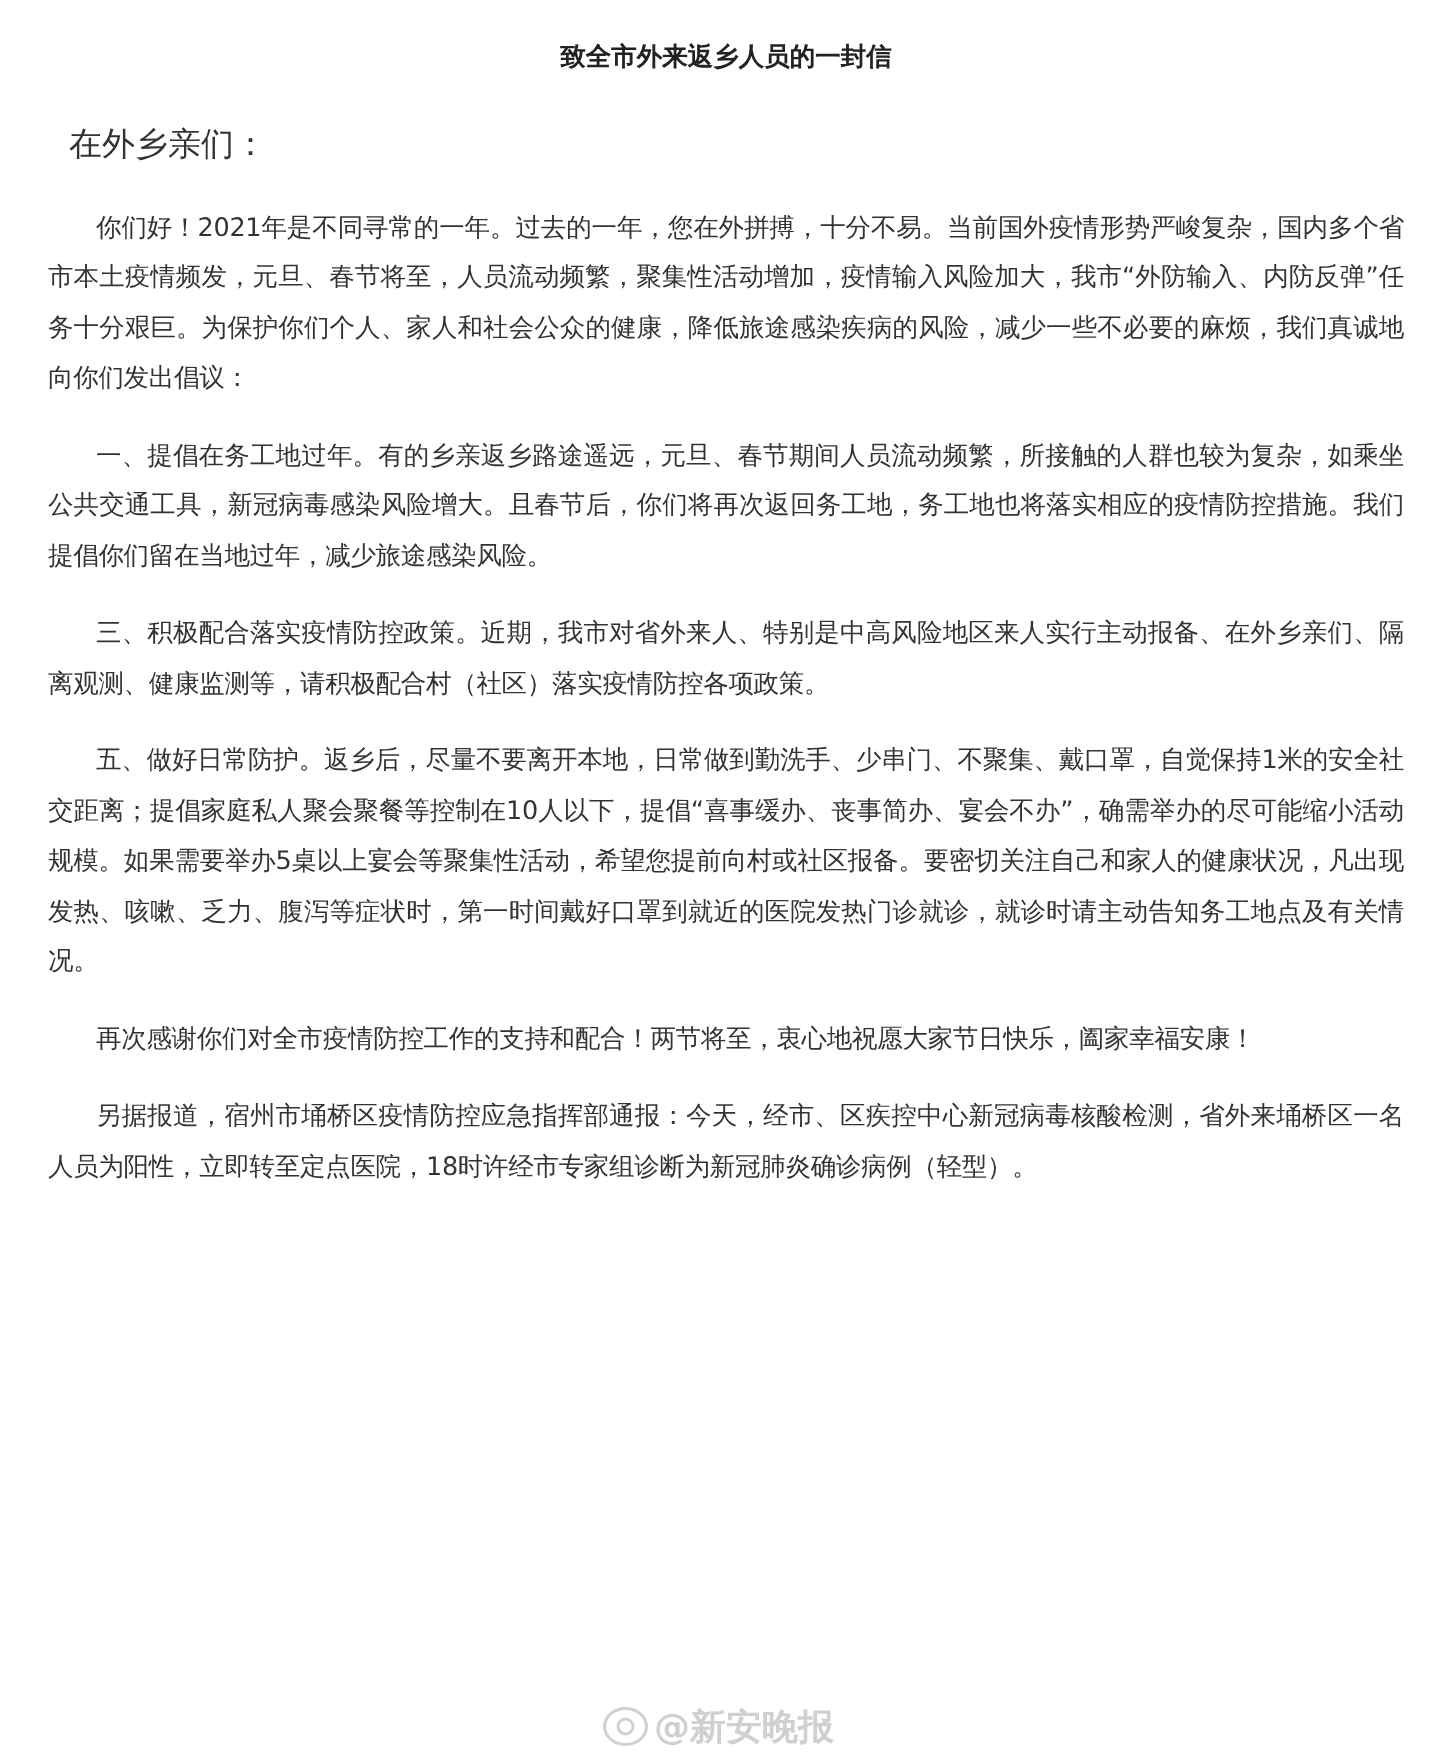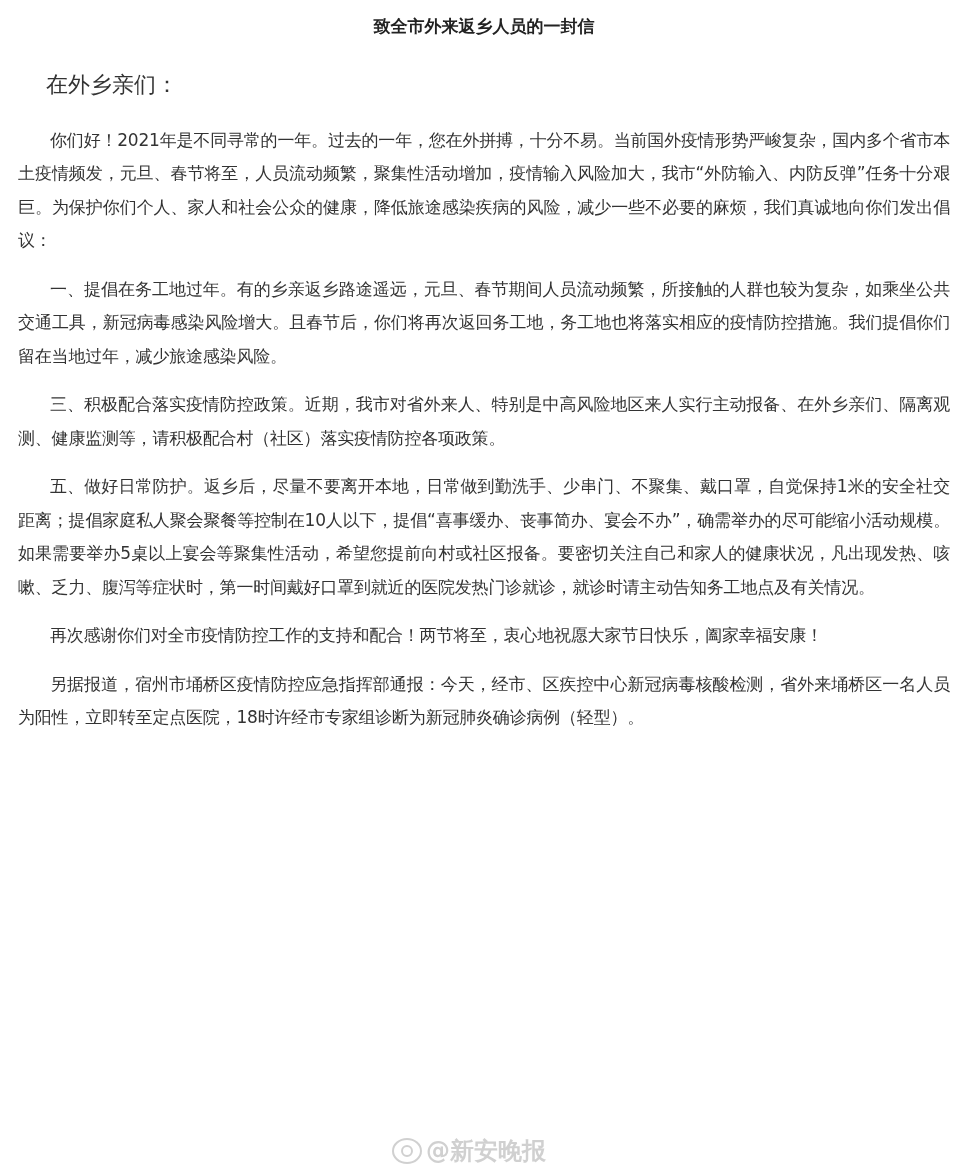--- a/index.html
+++ b/index.html
@@ -4,31 +4,31 @@
 <style>
   html, body { margin: 0; padding: 0; background: #ffffff; }
   body {
     width: 964px; height: 1174px; overflow: hidden; position: relative;
     font-family: "DejaVu Sans", "Liberation Sans", sans-serif;
     color: #333333;
   }
   .doc { padding: 0 10px 0 14px; }
   .title {
     text-align: center; font-weight: bold; font-size: 17px;
-    color: #222; margin: 0; padding-top: 14px; height: 24px; line-height: 24px;
+    color: #222; margin: 0; padding-top: 26px; height: 24px; line-height: 24px;
   }
   .greeting { font-size: 22px; line-height: 33.5px; margin: 30px 0 0 0; text-indent: 32px; }
   .para {
-    font-size: 17px; line-height: 33.5px; margin: 4px; text-indent: 32px;
+    font-size: 17px; line-height: 33.5px; margin: 18px; text-indent: 32px;
     text-align: justify; letter-spacing: -0.2px;
   }
   .gap1 { margin-top: 22px; }
   .gap2 { margin-top: 15px; }
   .watermark {
-    position: absolute; left: 392px; top: 1135px;
+    position: absolute; left: 402px; top: 1135px;
     font-size: 24px; color: rgba(120,120,120,0.35);
     display: flex; align-items: center; gap: 4px; font-weight: bold;
   }
   .wm-logo {
     width: 26px; height: 22px; border: 2px solid rgba(120,120,120,0.35);
     border-radius: 50%; position: relative;
   }
   .wm-logo::after {
     content: ""; position: absolute; left: 7px; top: 5px; width: 8px; height: 8px;
     border: 2px solid rgba(120,120,120,0.35); border-radius: 50%;

